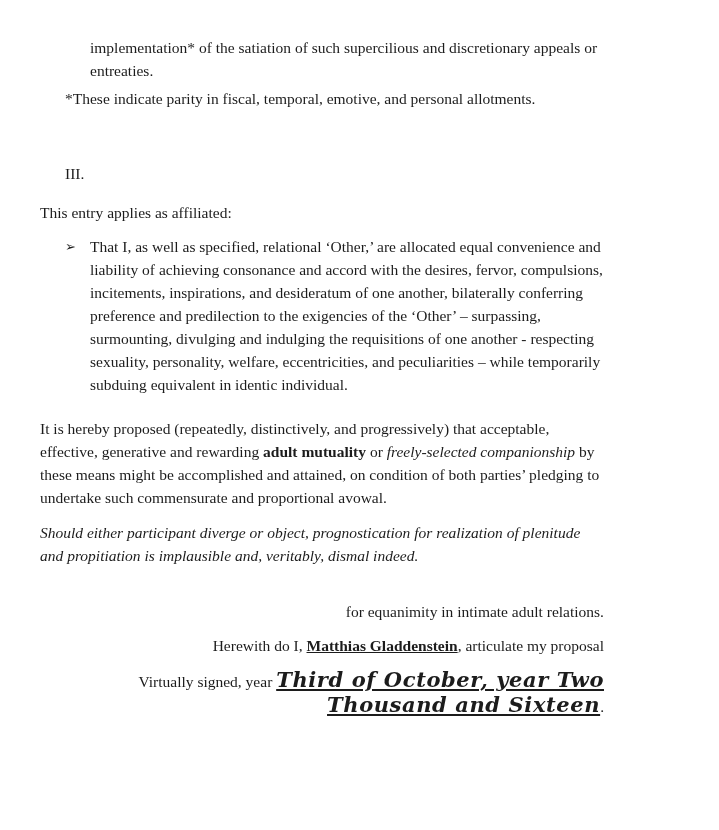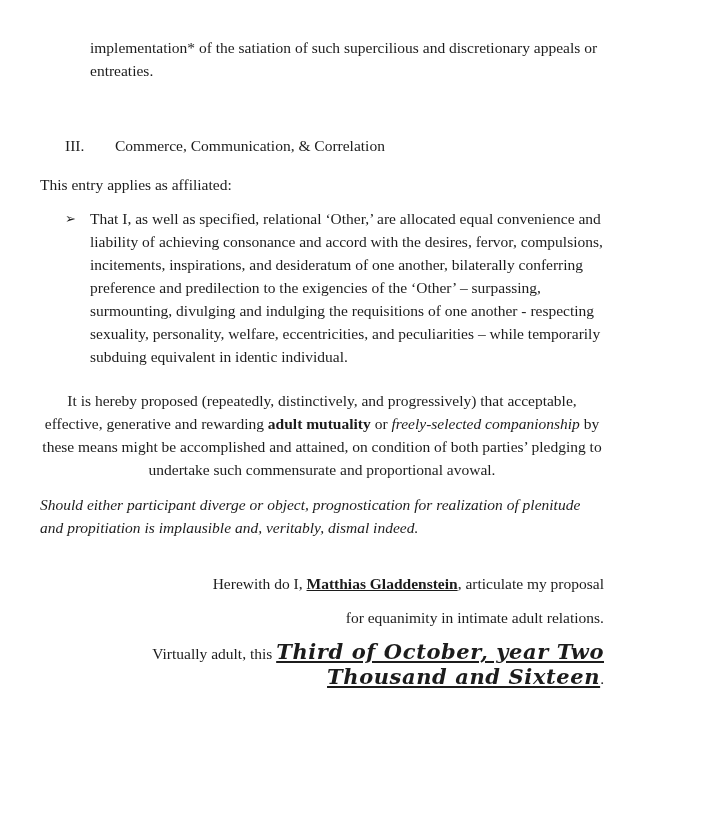--- a/index.html
+++ b/index.html
@@ -40,21 +40,21 @@
     position: relative;
     padding-left: 50px;
   }
   .bullet-marker {
     position: absolute;
     left: 25px; top: 0;
     font-size: 13px;
     line-height: 23px;
   }
 
-  .p-proposal { margin-top: 21px; text-align: center; }
+  .p-proposal { margin-top: 21px; }
   .p-caution  { margin-top: 12px; font-style: italic; }
 
   .bold-inline   { font-weight: bold; }
   .italic-inline { font-style: italic; }
 
   .signature-block {
     margin-top: 33px;
     text-align: right;
   }
   .signature-line { margin-bottom: 11px; line-height: 23px; }
@@ -72,40 +72,40 @@
     text-decoration: underline;
   }
 </style>
 </head>
 <body>
 
 <div class="page">
 
   <p class="p-implementation">implementation* of the satiation of such supercilious and discretionary appeals or entreaties.</p>
 
+  <p class="p-footnote">*These indicate parity in fiscal, temporal, emotive, and personal allotments.</p>
 
   <div class="section-heading">
     <span class="section-number">III.</span>
-    <span class="section-title">Commerce, Communication, &amp; Correlation</span>
   </div>
 
   <p class="p-intro">This entry applies as affiliated:</p>
 
   <div class="bullet-item">
     <span class="bullet-marker">➢</span>
     <p>That I, as well as specified, relational ‘Other,’ are allocated equal convenience and liability of achieving consonance and accord with the desires, fervor, compulsions, incitements, inspirations, and desideratum of one another, bilaterally conferring preference and predilection to the exigencies of the ‘Other’ – surpassing, surmounting, divulging and indulging the  requisitions of one another - respecting sexuality, personality, welfare, eccentricities, and peculiarities – while temporarily subduing equivalent in identic individual.</p>
   </div>
 
   <p class="p-proposal"><span>It is hereby proposed (repeatedly, distinctively, and progressively) that acceptable, effective, generative and rewarding </span><span class="bold-inline">adult mutuality</span><span> or </span><span class="italic-inline">freely-selected companionship</span><span> by these means might be accomplished and attained, on condition of both parties’ pledging to undertake such commensurate and proportional avowal.</span></p>
 
   <p class="p-caution">Should either participant diverge or object, prognostication for realization of plenitude and propitiation is implausible and, veritably, dismal indeed.</p>
 
   <div class="signature-block">
 
+    <p class="signature-line">for equanimity in intimate adult relations.</p>
+
     <p class="signature-line"><span>Herewith do I, </span><span class="signature-name">Matthias Gladdenstein</span><span>, articulate my proposal</span></p>
 
-    <p class="signature-line">for equanimity in intimate adult relations.</p>
-
-    <p class="signature-line signed-line"><span>Virtually adult, this </span><span class="signature-date">Third of October, year Two Thousand and Sixteen</span><span>.</span></p>
+    <p class="signature-line signed-line"><span>Virtually signed, year </span><span class="signature-date">Third of October, year Two Thousand and Sixteen</span><span>.</span></p>
 
   </div>
 
 </div>
 
 </body></html>

